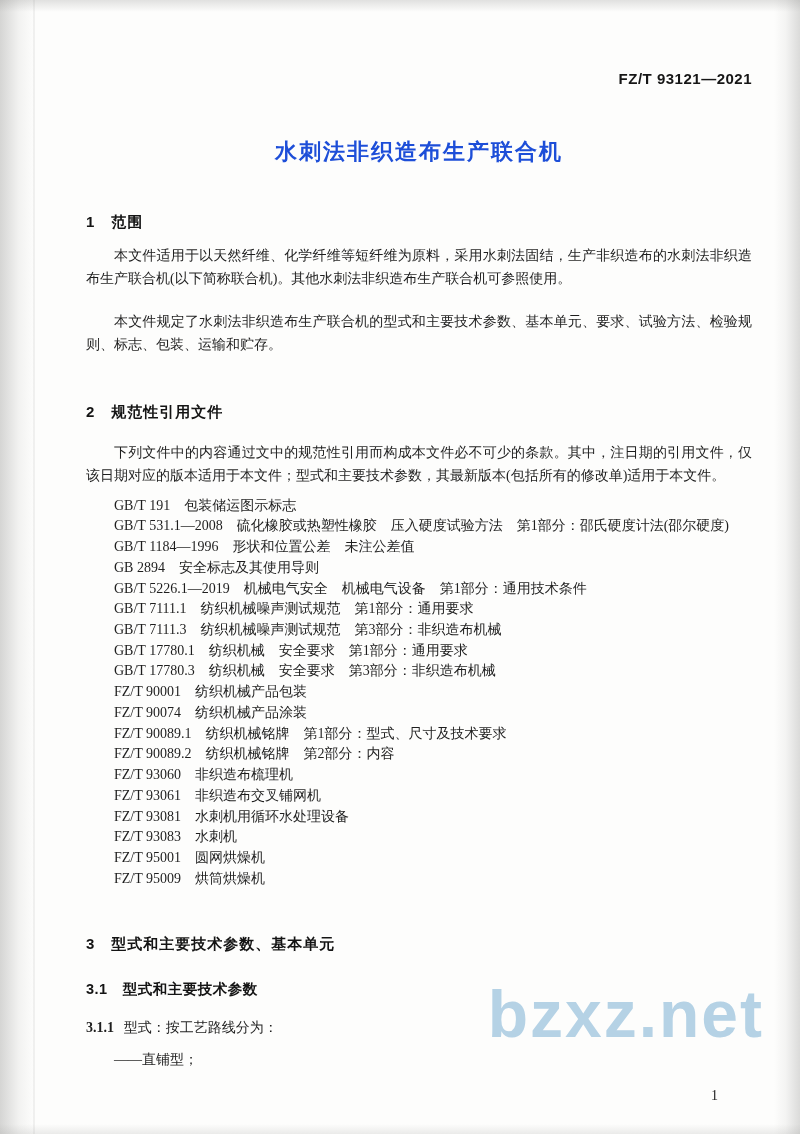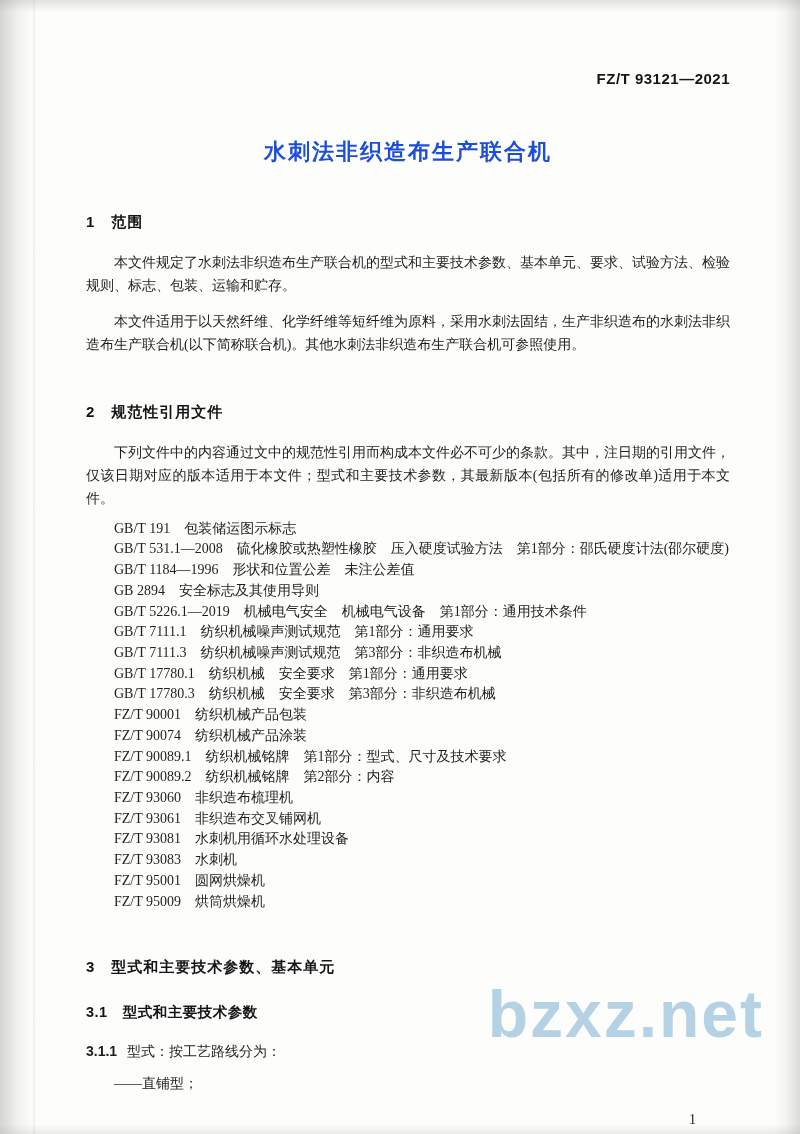--- a/index.html
+++ b/index.html
@@ -16,21 +16,21 @@
   .scan-edge-left{position:absolute;left:0;top:0;width:34px;height:100%;
     background:linear-gradient(to right,rgba(120,120,118,0.30),rgba(160,160,158,0.12) 55%,rgba(0,0,0,0));pointer-events:none;}
   .scan-fold-line{position:absolute;left:33px;top:0;width:2px;height:100%;background:rgba(0,0,0,0.05);pointer-events:none;}
   .scan-edge-right{position:absolute;right:0;top:0;width:26px;height:100%;
     background:linear-gradient(to left,rgba(130,130,128,0.28),rgba(160,160,158,0.10) 55%,rgba(0,0,0,0));pointer-events:none;}
   .scan-edge-top{position:absolute;left:0;top:0;width:100%;height:12px;
     background:linear-gradient(to bottom,rgba(140,140,138,0.25),rgba(0,0,0,0));pointer-events:none;}
   .scan-edge-bottom{position:absolute;left:0;bottom:0;width:100%;height:10px;
     background:linear-gradient(to top,rgba(150,150,148,0.18),rgba(0,0,0,0));pointer-events:none;}
 
-  .content{position:relative;padding:70px 70px 0 86px;}
+  .content{position:relative;padding:70px 48px 0 86px;}
 
   .doc-header{text-align:right;font-family:"Liberation Sans","DejaVu Sans",sans-serif;
     font-weight:bold;font-size:15px;letter-spacing:0.5px;color:#161616;}
 
   h1.doc-title{margin:50px 0 0 0;text-align:center;
     font-family:"Liberation Sans","DejaVu Sans",sans-serif;
     font-size:22px;font-weight:bold;letter-spacing:2px;color:#1d4ed8;}
 
   h2.sec-heading{margin:46px 0 0 0;
     font-family:"Liberation Sans","DejaVu Sans",sans-serif;
@@ -40,21 +40,21 @@
     font-size:14.5px;font-weight:bold;letter-spacing:0.5px;color:#141414;}
 
   p.para{margin:13px 0 0 0;font-size:14px;line-height:1.64;
     text-indent:2em;text-align:justify;color:#1e1e1e;}
   p.para.first{margin-top:20px;}
 
   .ref-list{margin-top:8px;font-size:14px;line-height:1.48;color:#1e1e1e;}
   .ref-item{padding-left:1em;text-indent:1em;text-align:justify;}
 
   p.clause{margin:18px 0 0 0;font-size:14px;line-height:1.64;color:#1e1e1e;}
-  .clause-num{font-family:Liberation Sans, sans-serif;font-weight:bold;margin-right:0.7em;}
+  .clause-num{font-family:Liberation Serif, serif;font-weight:bold;margin-right:0.7em;}
   p.dash-item{margin:9px 0 0 0;font-size:14px;line-height:1.64;text-indent:2em;color:#1e1e1e;}
 
   .page-number{margin-top:16px;text-align:right;padding-right:34px;
     font-size:14px;color:#222;}
 
   .watermark{
     position:absolute;right:36px;bottom:82px;
     font-family:"Liberation Sans","DejaVu Sans",sans-serif;
     font-weight:bold;font-size:66px;letter-spacing:2px;
     color:#a9cbe2;opacity:0.85;pointer-events:none;
@@ -74,22 +74,22 @@
   <div class="content">
 
     <div class="doc-header">
       <span>FZ/T 93121—2021</span>
     </div>
 
     <h1 class="doc-title">水刺法非织造布生产联合机</h1>
 
     <section>
       <h2 class="sec-heading">1　范围</h2>
+      <p class="para">本文件适用于以天然纤维、化学纤维等短纤维为原料，采用水刺法固结，生产非织造布的水刺法非织造布生产联合机(以下简称联合机)。其他水刺法非织造布生产联合机可参照使用。</p>
       <p class="para first">本文件规定了水刺法非织造布生产联合机的型式和主要技术参数、基本单元、要求、试验方法、检验规则、标志、包装、运输和贮存。</p>
-      <p class="para">本文件适用于以天然纤维、化学纤维等短纤维为原料，采用水刺法固结，生产非织造布的水刺法非织造布生产联合机(以下简称联合机)。其他水刺法非织造布生产联合机可参照使用。</p>
     </section>
 
     <section>
       <h2 class="sec-heading">2　规范性引用文件</h2>
       <p class="para first">下列文件中的内容通过文中的规范性引用而构成本文件必不可少的条款。其中，注日期的引用文件，仅该日期对应的版本适用于本文件；型式和主要技术参数，其最新版本(包括所有的修改单)适用于本文件。</p>
       <div class="ref-list">
         <div class="ref-item">GB/T 191　包装储运图示标志</div>
         <div class="ref-item">GB/T 531.1—2008　硫化橡胶或热塑性橡胶　压入硬度试验方法　第1部分：邵氏硬度计法(邵尔硬度)</div>
         <div class="ref-item">GB/T 1184—1996　形状和位置公差　未注公差值</div>
         <div class="ref-item">GB 2894　安全标志及其使用导则</div>

